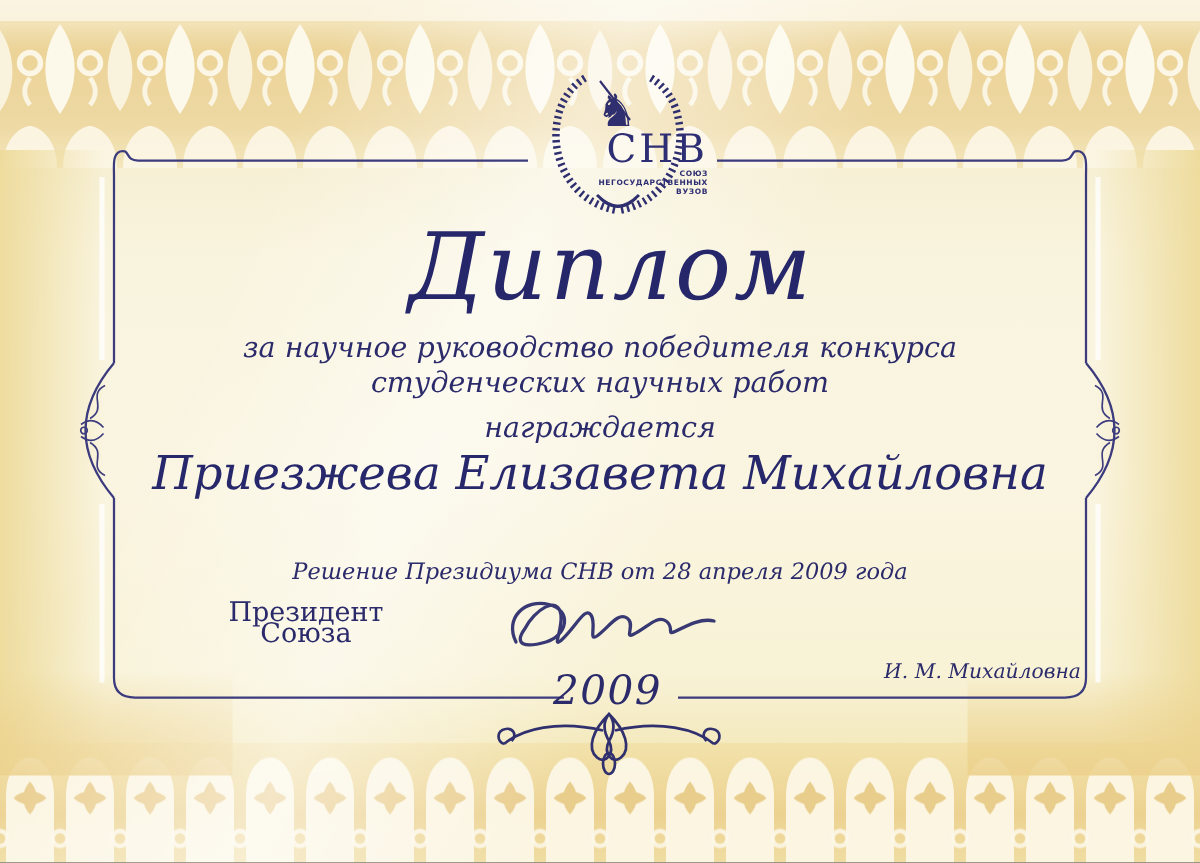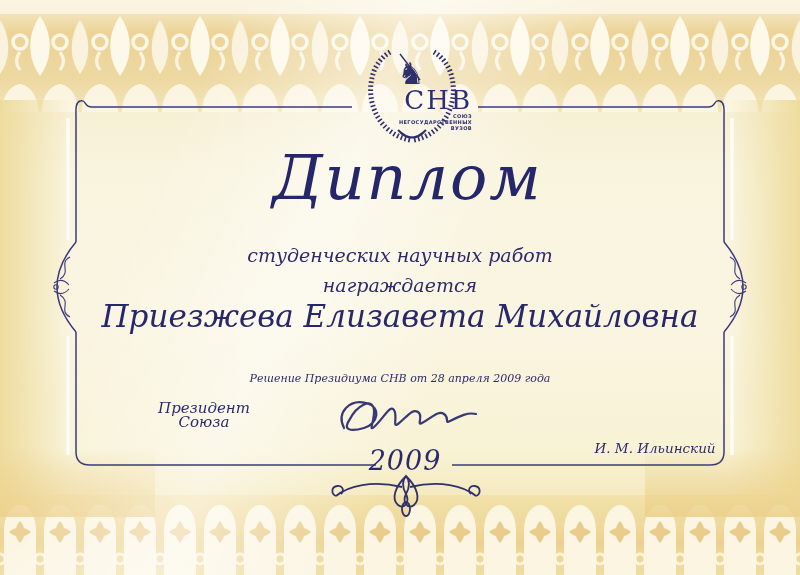--- a/index.html
+++ b/index.html
@@ -20,23 +20,23 @@
   .sheen{position:absolute;inset:0;z-index:2;pointer-events:none;
     background:linear-gradient(115deg,rgba(255,255,255,0) 22%,rgba(255,255,255,.5) 40%,rgba(255,255,255,0) 58%);}
   .framesvg{position:absolute;inset:0;z-index:3;pointer-events:none;}
   .txt{position:absolute;left:0;right:0;text-align:center;font-style:italic;z-index:4;}
   .title{top:146px;font-size:62px;line-height:64px;letter-spacing:2px;color:#26266a;padding-left:15px;}
   .sub1{top:221px;font-size:19px;}
   .sub2{top:244px;font-size:19px;}
   .award{top:274px;font-size:19px;}
   .recipient{top:297px;font-size:31px;line-height:38px;color:#27276b;}
   .org{top:342px;font-size:20px;}
-  .decision{top:372px;font-size:11px;}
+  .decision{top:372px;font-size:15px;}
   .president{position:absolute;left:84px;top:402px;width:240px;text-align:center;
-    font-style:italic;font-size:15px;line-height:13.8px;z-index:4;}
+    font-size:18px;line-height:13.8px;z-index:4;}
   .year{top:445px;left:10px;font-size:27px;letter-spacing:1px;}
   .signer{position:absolute;left:580px;top:440px;width:150px;text-align:center;
     font-style:italic;font-size:13.5px;z-index:4;}
   .logo-text{position:absolute;left:352px;top:88px;width:120px;text-align:right;z-index:4;color:#2e2e74;}
   .logo-acronym{font-size:26px;line-height:24px;letter-spacing:2px;font-style:normal;}
   .logo-small{font-family:"DejaVu Sans",sans-serif;font-weight:bold;font-size:5px;line-height:5.8px;letter-spacing:.4px;margin-top:2px;}
 </style>
 </head>
 <body>
 
@@ -155,26 +155,27 @@
   <div class="logo-text">
     <div class="logo-acronym">СНВ</div>
     <div class="logo-small">
       <div>СОЮЗ</div>
       <div>НЕГОСУДАРСТВЕННЫХ</div>
       <div>ВУЗОВ</div>
     </div>
   </div>
 
   <div class="txt title">Диплом</div>
+  <div class="txt sub1">за  научное руководство победителя конкурса</div>
   <div class="txt sub2">студенческих научных работ</div>
   <div class="txt award">награждается</div>
   <div class="txt recipient">Приезжева Елизавета Михайловна</div>
   <div class="txt decision">Решение Президиума СНВ от 28 апреля 2009 года</div>
 
   <div class="president">
     <div>Президент</div>
     <div>Союза</div>
   </div>
 
   <div class="txt year">2009</div>
-  <div class="signer">И. М. Ильинский</div>
+  <div class="signer">И. М. Михайловна</div>
 
 </div>
 
 </body></html>

